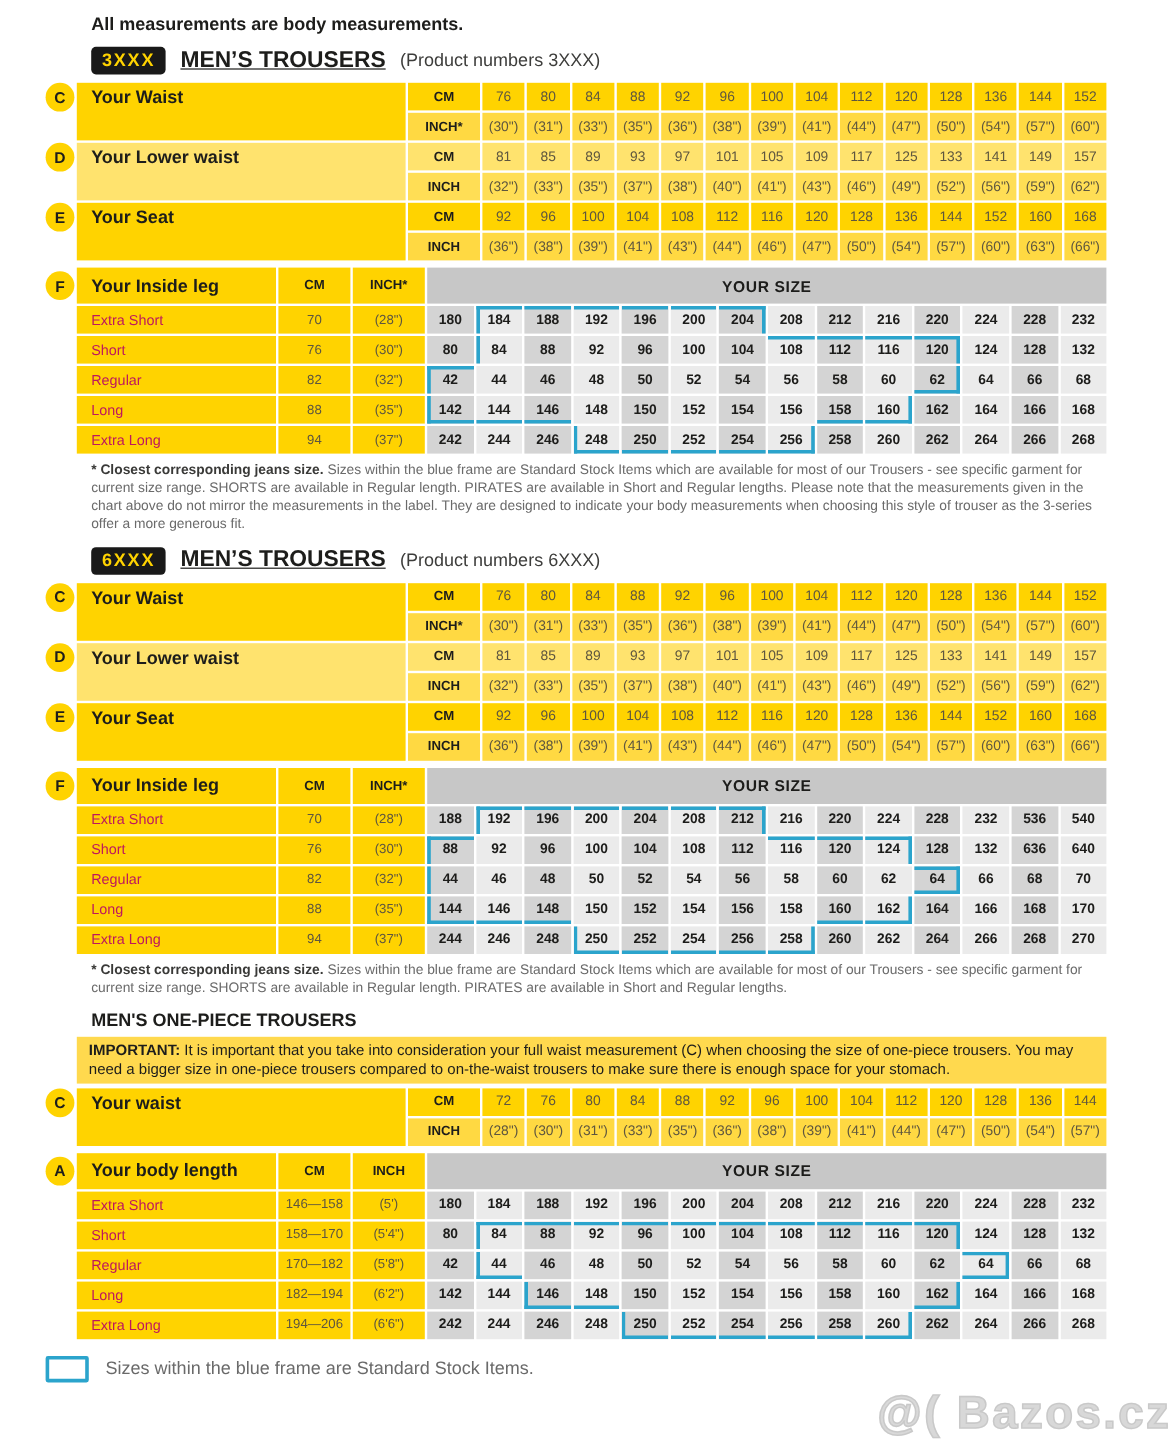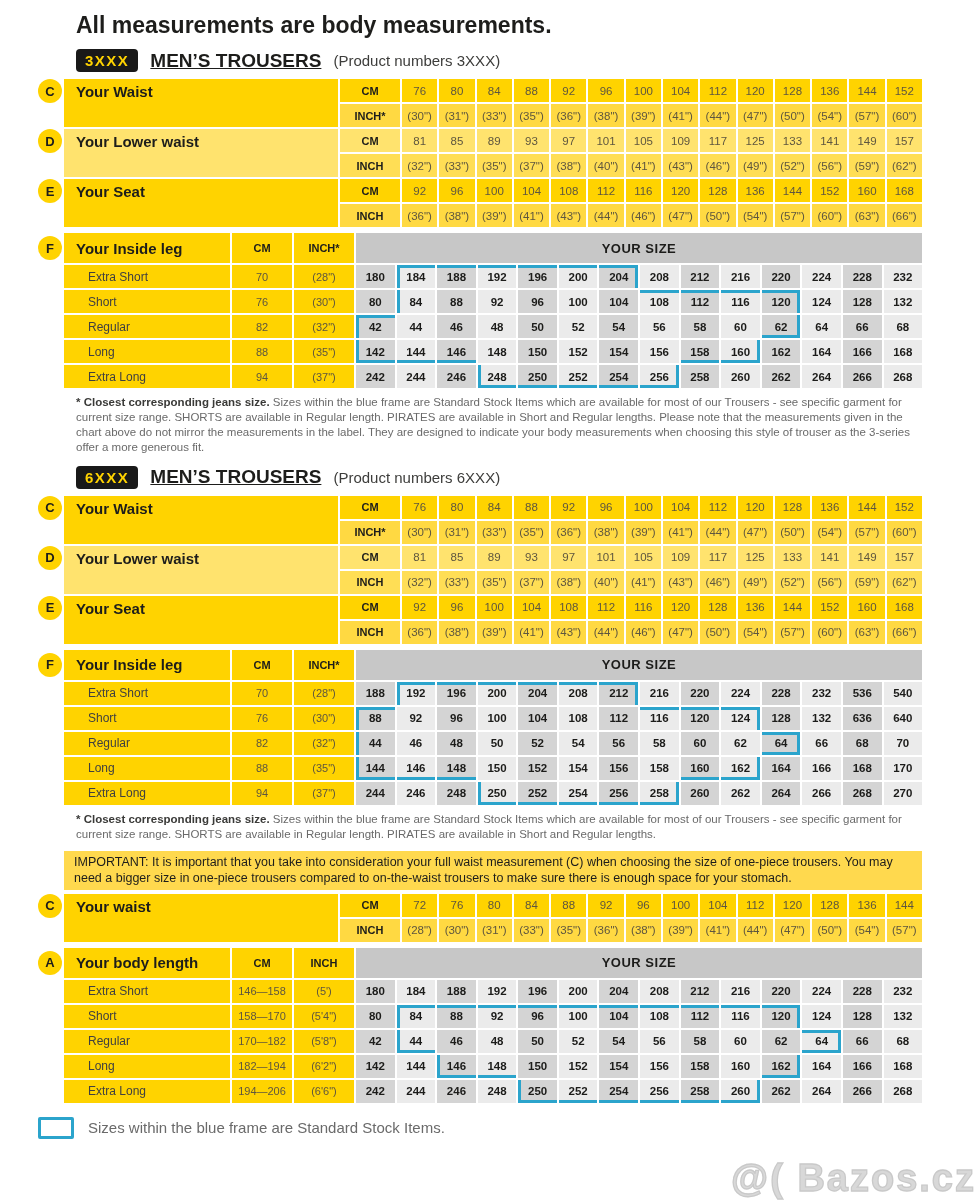--- a/index.html
+++ b/index.html
@@ -1,30 +1,30 @@
 <!DOCTYPE html>
 <html><head>
 <meta charset="utf-8">
 <style>
   html,body{margin:0;padding:0;background:#fff;}
   .page{position:relative;width:980px;height:1200px;overflow:hidden;background:#fff;
         font-family:"Liberation Sans",sans-serif;color:#1d1d1b;padding-top:12px;box-sizing:border-box;}
   .content{margin-left:64px;width:858px;position:relative;}
-  h1{font-size:23px;font-weight:bold;margin:0 0 8px 12px;color:#1d1d1b;}
+  h1{font-size:15px;font-weight:bold;margin:0 0 8px 12px;color:#1d1d1b;}
   
   .tbl-head{display:flex;align-items:center;gap:12px;margin:4px 0 5px 12px;height:27px;}
   .badge{background:var(--badge,#191919);color:var(--y,#FFD300);font-weight:bold;font-size:15px;
          letter-spacing:1.5px;padding:3px 9px;border-radius:4px;}
   .tbl-title{font-weight:bold;font-size:19px;text-decoration:underline;}
   .tbl-sub{font-size:15px;color:#3d3d3b;}
   .tbl-title-only{font-weight:bold;font-size:15px;margin:10px 0 5px 12px;}
   
   .important{background:#FFD94E;font-size:12.5px;line-height:1.28;padding:3px 10px 4px 10px;
              margin:0 0 4px 0;color:#1d1d1b;}
-  .imp-bold{font-weight:normal;}
+  .imp-bold{font-weight:bold;}
   
   .band{position:relative;display:flex;gap:2px;margin-bottom:2px;}
   .letter{position:absolute;left:-26px;top:0;width:24px;height:24px;border-radius:50%;
           background:var(--y,#FFD300);color:#1d1d1b;font-weight:bold;font-size:13px;
           display:flex;align-items:center;justify-content:center;}
   .m-label{width:274px;box-sizing:border-box;padding:4px 0 0 12px;font-weight:bold;font-size:15px;}
   .band.bright .m-label{background:var(--y,#FFD300);}
   .band.light .m-label{background:var(--yl,#FFE36E);}
   .m-rows{flex:1;display:flex;flex-direction:column;gap:2px;}
   .m-row{display:flex;gap:2px;height:23px;}
@@ -38,22 +38,22 @@
   
   .size-head{position:relative;display:flex;gap:2px;height:30px;margin:6px 0 2px 0;}
   .size-head .letter{top:3px;}
   .sh-label{width:166px;box-sizing:border-box;padding-left:12px;display:flex;align-items:center;
             font-weight:bold;font-size:15px;background:var(--y,#FFD300);}
   .sh-unit{width:60px;display:flex;align-items:center;justify-content:center;
            font-weight:bold;font-size:11px;background:var(--y,#FFD300);}
   .sh-size{flex:1;display:flex;align-items:center;justify-content:center;font-weight:bold;
            font-size:13px;letter-spacing:.5px;background:#C7C7C7;color:#1c1c1a;}
   .size-row{display:flex;gap:2px;height:23px;margin-bottom:2px;}
-  .sr-label{width:166px;box-sizing:border-box;padding-left:24px;display:flex;align-items:center;
-            font-size:12px;color:#404040;background:var(--y,#FFD300);}
+  .sr-label{width:166px;box-sizing:border-box;padding-left:12px;display:flex;align-items:center;
+            font-size:12px;color:#be185d;background:var(--y,#FFD300);}
   .sr-unit{width:60px;display:flex;align-items:center;justify-content:center;
            font-size:11px;color:#5e563f;background:var(--y,#FFD300);}
   .sr-val{flex:1;display:flex;align-items:center;justify-content:center;
           font-weight:bold;font-size:11.5px;color:#1c1c1a;}
   .sr-val.odd{background:var(--gd,#D4D4D4);}
   .sr-val.even{background:var(--gl,#EBEBEB);}
   
   .footnote{font-size:11.5px;line-height:1.3;color:#6a6a6a;margin:7px 10px 9px 12px;}
   .fn-bold{font-weight:bold;color:#3a3a38;}
   
@@ -527,20 +527,21 @@
             <div class="sr-val odd">260</div>
             <div class="sr-val even">262</div>
             <div class="sr-val odd">264</div>
             <div class="sr-val even">266</div>
             <div class="sr-val odd">268</div>
             <div class="sr-val even">270</div>
           </div>
           <div class="footnote"><div class="fn-bold" style="display: inline;">* Closest corresponding jeans size.</div> Sizes within the blue frame are Standard Stock Items which are available for most of our Trousers - see specific garment for current size range. SHORTS are available in Regular length. PIRATES are available in Short and Regular lengths.</div>
         </div>
         <div class="tbl">
+          <div class="tbl-title-only">MEN'S ONE-PIECE TROUSERS</div>
           <div class="important"><div class="imp-bold" style="display: inline;">IMPORTANT:</div> It is important that you take into consideration your full waist measurement (C) when choosing the size of one-piece trousers. You may need a bigger size in one-piece trousers compared to on-the-waist trousers to make sure there is enough space for your stomach.</div>
           <div class="band bright">
             <div class="letter">C</div>
             <div class="m-label">Your waist</div>
             <div class="m-rows">
               <div class="m-row">
                 <div class="unit">CM</div>
                 <div class="val">72</div>
                 <div class="val">76</div>
                 <div class="val">80</div>

